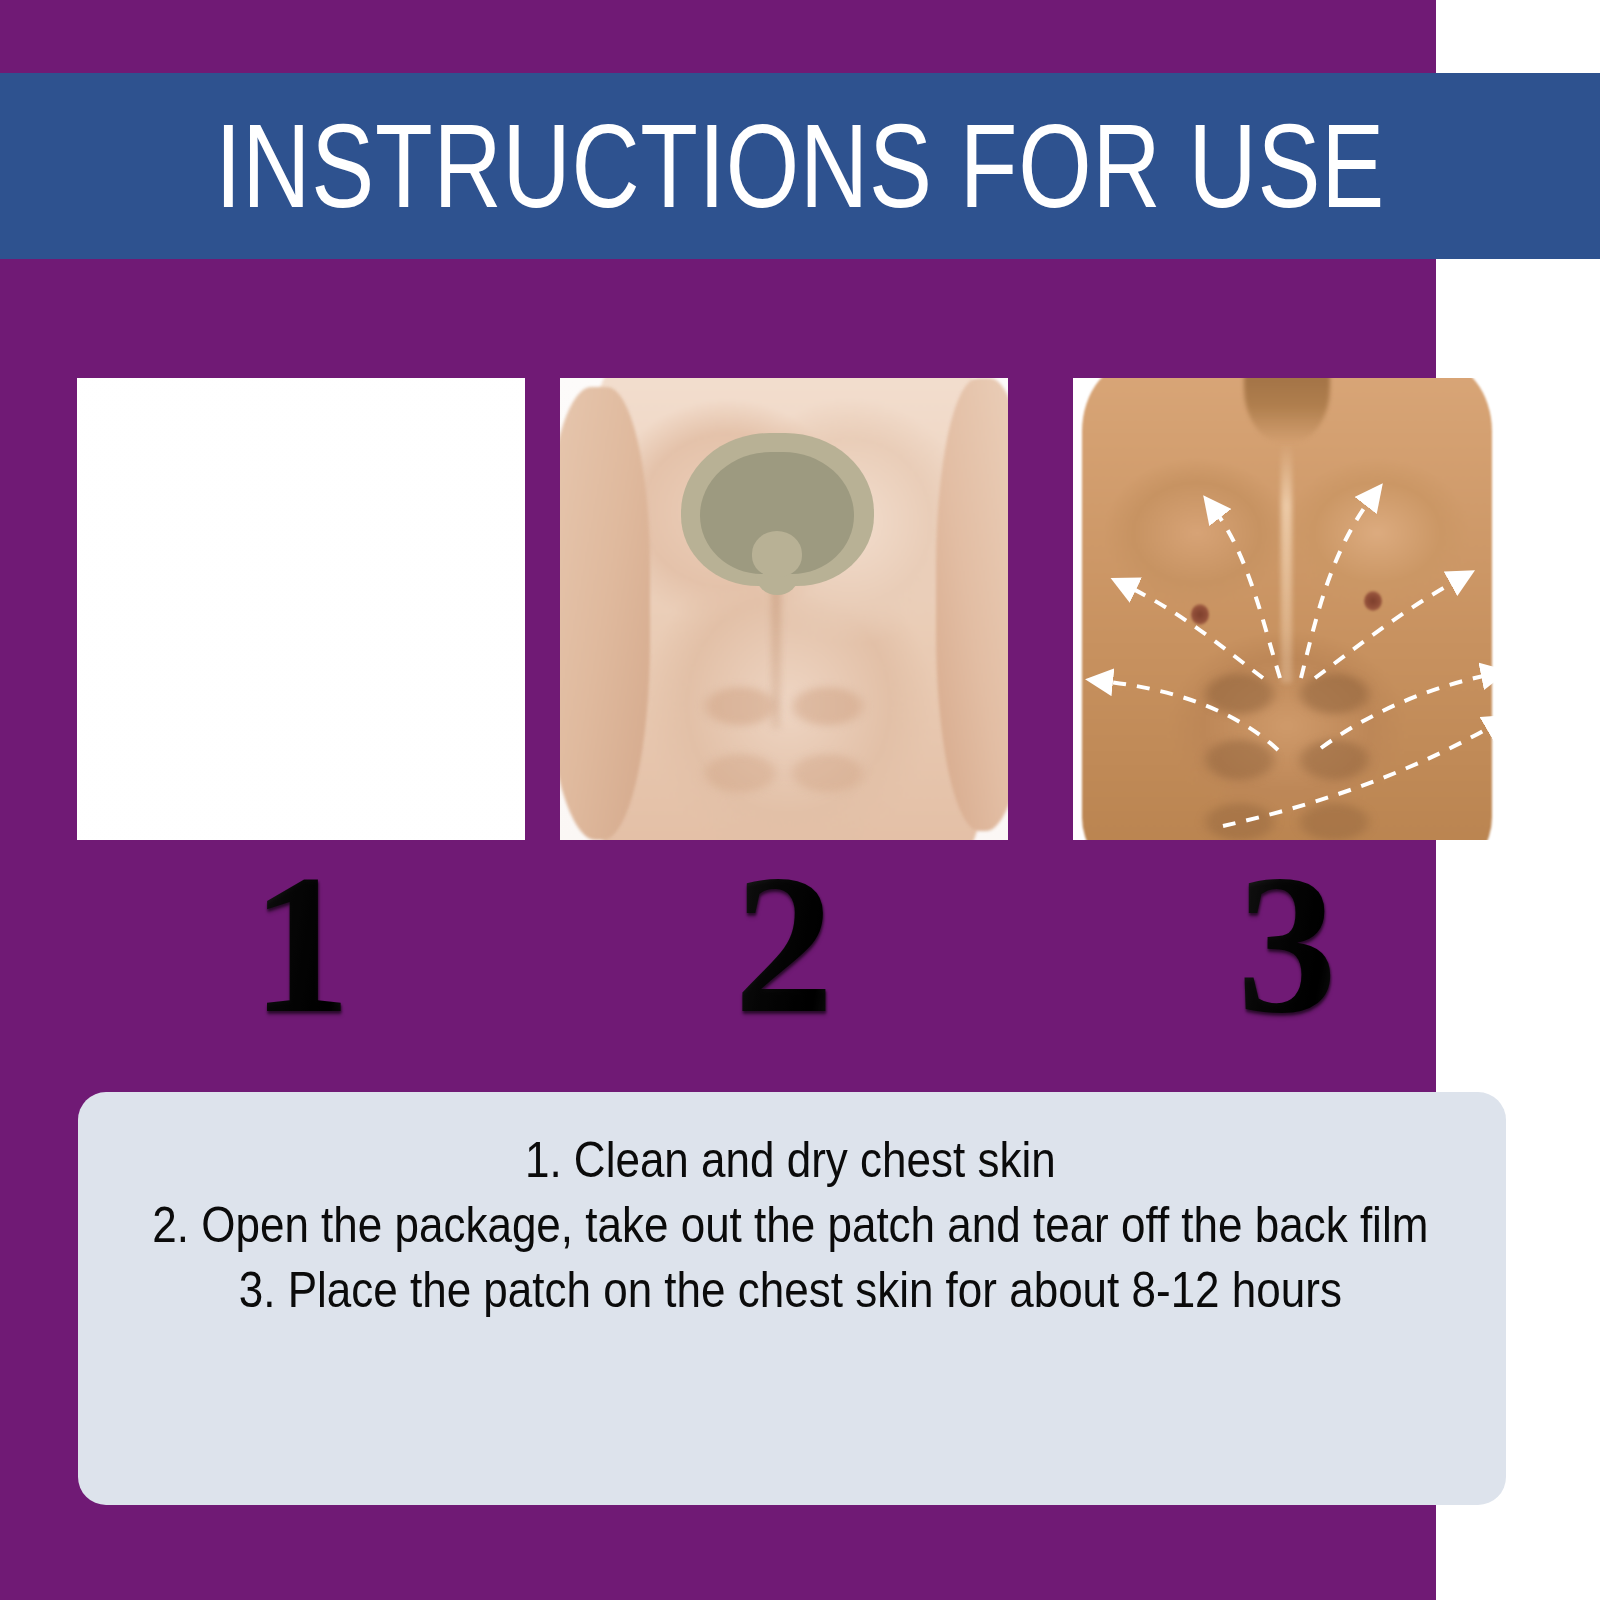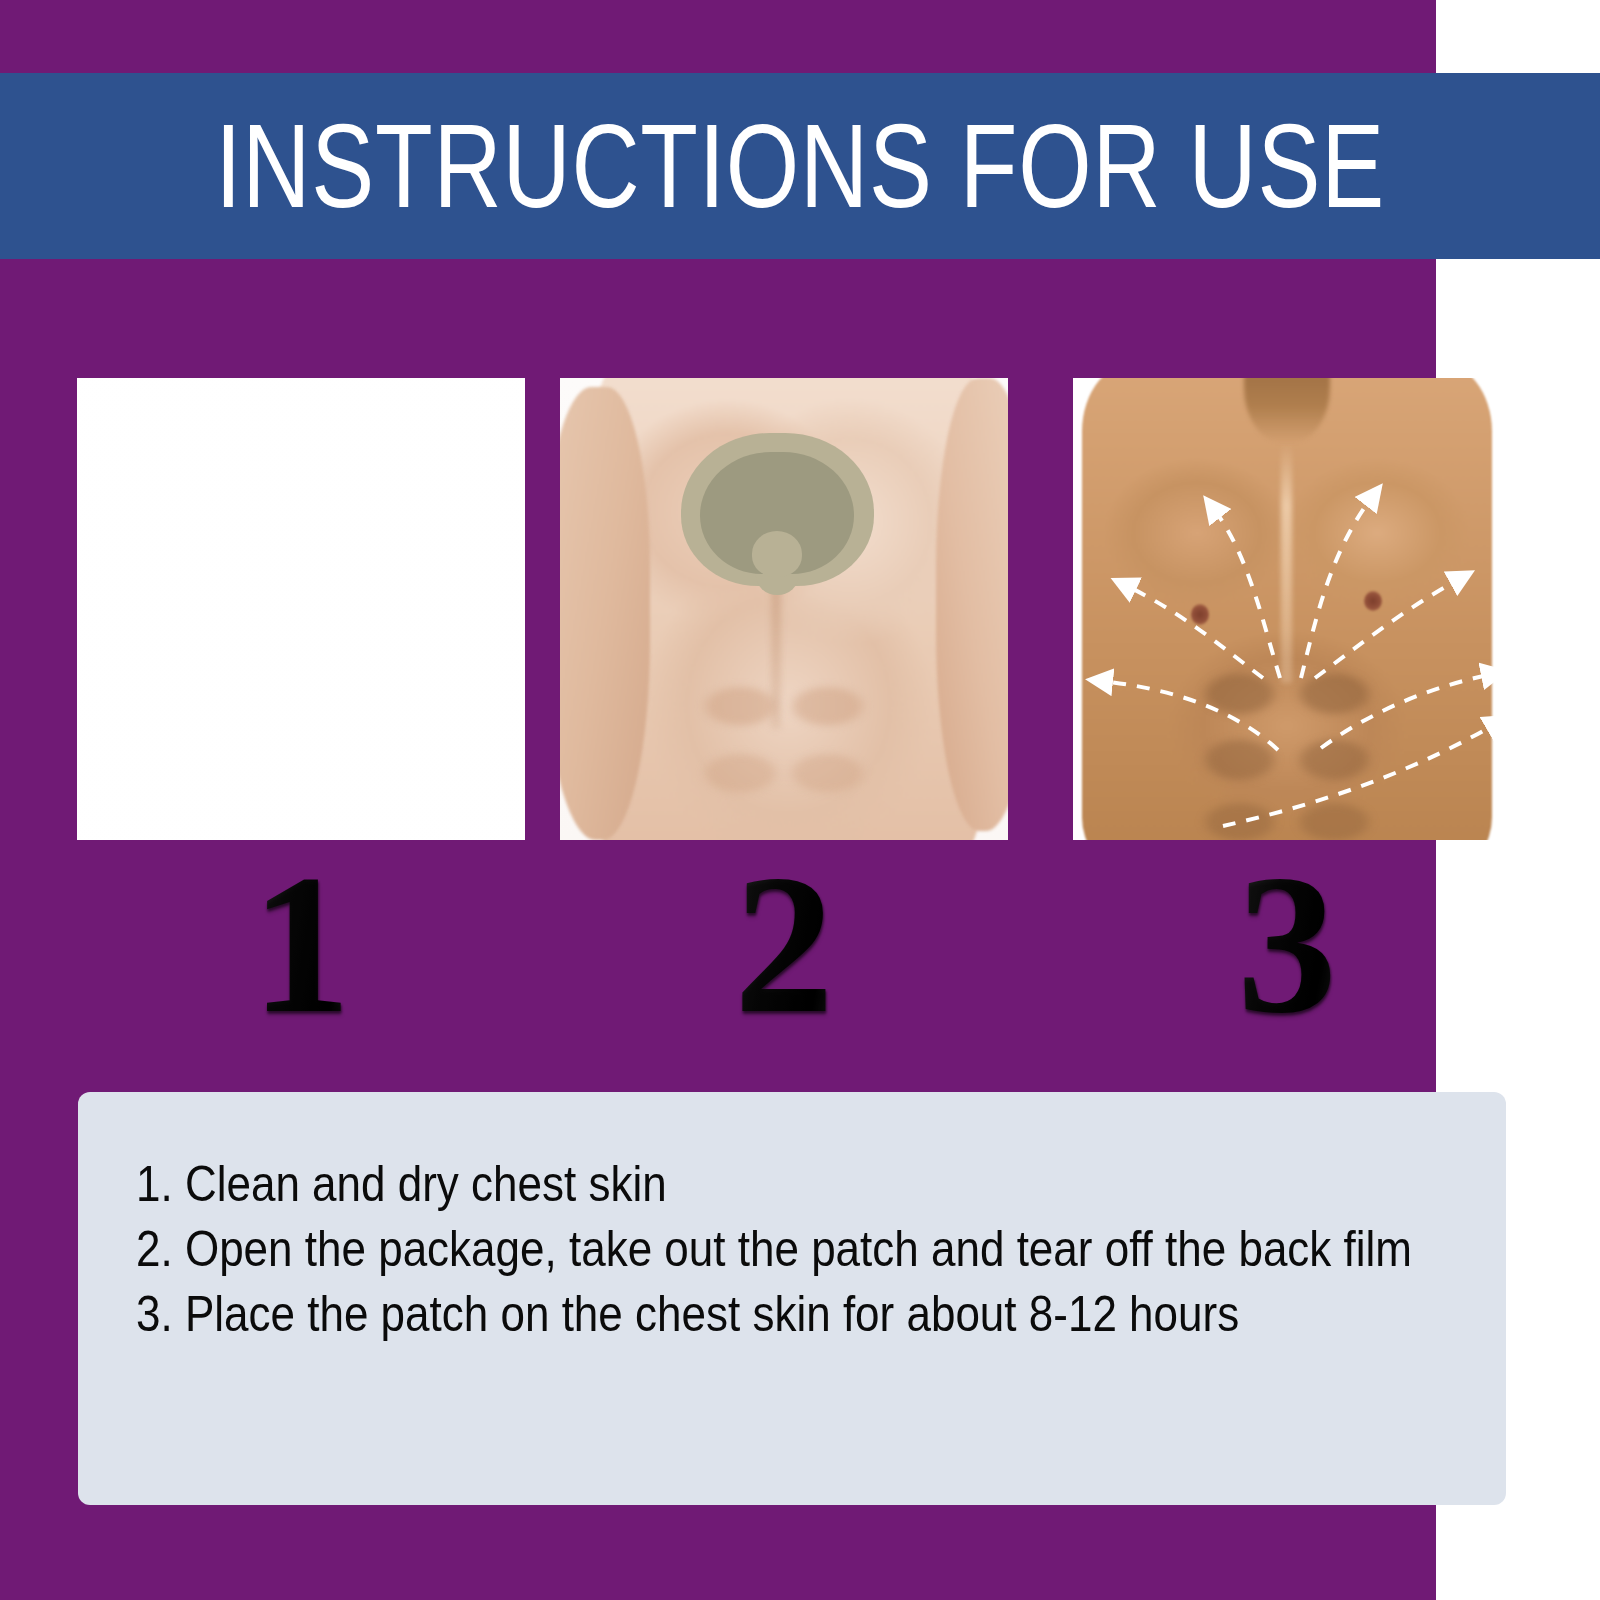--- a/index.html
+++ b/index.html
@@ -375,22 +375,23 @@
   }
 
   
   #instructions-box {
     position: absolute;
     left: 78px;
     top: 1092px;
     width: 1428px;
     height: 413px;
     background: #DDE3EC;
-    border-radius: 12px;
-    padding: 60px 54px 0 58px;
+    border-radius: 28px;
+    padding: 36px 54px 0 58px;
+    text-align: center;
   }
 
   #instructions-list {
     list-style: none;
     font-family: "Liberation Sans", sans-serif;
     font-size: 50px;
     line-height: 1.30;
     color: #0b0b0b;
     transform: scaleX(0.88);
     transform-origin: left top;

